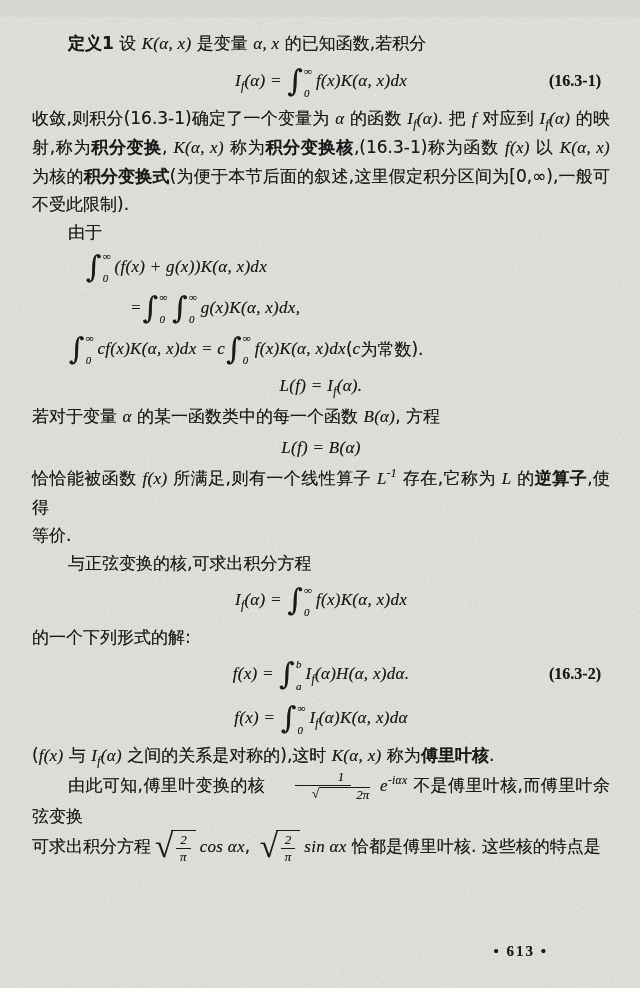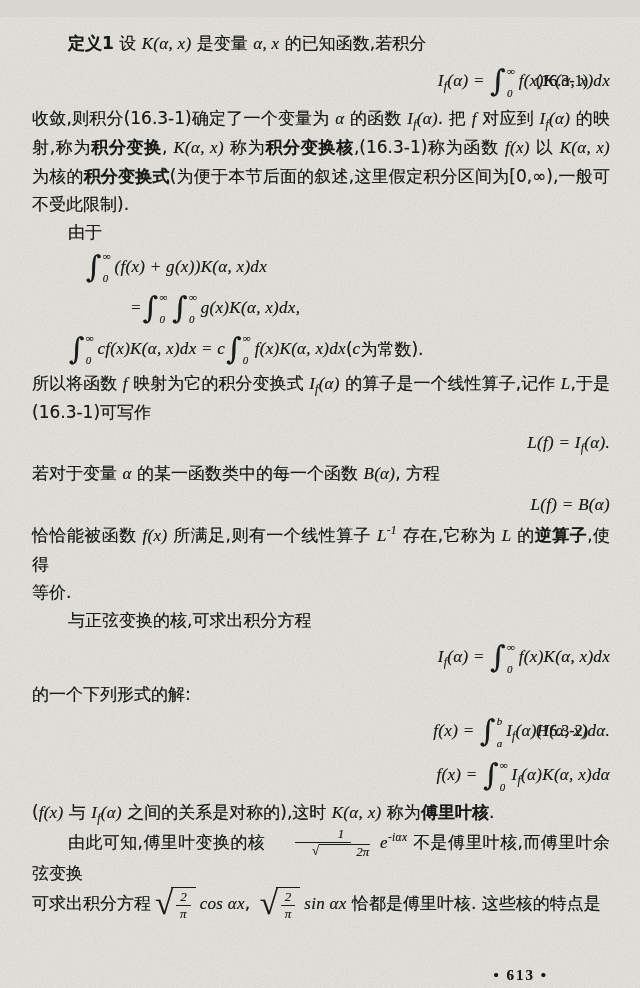--- a/index.html
+++ b/index.html
@@ -25,26 +25,26 @@
   p.para{margin:0;text-align:justify;}
   p.ind{text-indent:36px;}
   .tx{}
   .b{font-weight:bold;}
   .mt{font-family:"Liberation Serif",serif;font-style:italic;letter-spacing:.3px;white-space:nowrap;}
   .mt sup,.mt sub{font-size:68%;line-height:0;}
   .mt sup{vertical-align:super;}
   .mt sub{vertical-align:sub;}
 
   
-  .eq{position:relative;display:flex;justify-content:flex-end;align-items:center;height:42px;margin:2px 0;}
+  .eq{position:relative;display:flex;justify-content:center;align-items:center;height:42px;margin:2px 0;}
   .eq.simple{height:29px;}
   .eq .body{white-space:nowrap;}
   .eq-label{
-    position:absolute;right:22px;top:50%;transform:translateY(-50%);
-    font-family:"Liberation Serif",serif;font-weight:400;font-size:16px;font-style:normal;
+    position:absolute;right:9px;top:50%;transform:translateY(-50%);
+    font-family:"Liberation Serif",serif;font-weight:700;font-size:16px;font-style:normal;
   }
   .eqline{display:flex;align-items:center;height:41px;white-space:nowrap;}
   .eqline.off1{padding-left:53px;}
   .eqline.off2{padding-left:98px;}
   .eqline.off3{padding-left:36px;}
 
   
   .int{display:inline-flex;align-items:center;vertical-align:middle;margin:0 1px;font-style:normal;}
   .int-s{font-family:"DejaVu Serif",serif;font-size:30px;line-height:36px;font-style:normal;}
   .int-l{
@@ -70,21 +70,21 @@
   .rfrac .rad2{font-size:33px;line-height:33px;font-style:normal;}
   .rfrac .rb{
     display:inline-flex;flex-direction:column;align-items:center;
     border-top:1.5px solid var(--ink);font-size:13px;line-height:14px;
     padding:2px 5px 0;margin-left:-2px;
   }
   .rfrac .rb .fn{border-bottom:1.3px solid var(--ink);padding:0 4px 1px;}
   .rfrac .rb .fd2{padding-top:1px;}
 
   .pageno{
-    position:absolute;right:92px;bottom:16px;
+    position:absolute;right:92px;bottom:40px;
     font-family:"Liberation Serif",serif;font-weight:bold;
     font-size:15px;letter-spacing:2px;
   }
   .noise{position:absolute;inset:0;pointer-events:none;opacity:.55;}
 </style>
 </head>
 <body>
 
 <div class="page">
 
@@ -148,21 +148,20 @@
           <span>∞</span>
           <span>0</span>
         </span>
       </span>
       <span class="mt">f(x)K(α, x)dx</span>
       <span class="tx"> (</span>
       <span class="mt">c</span>
       <span class="tx"> 为常数).</span>
     </div>
 
-  <p class="para"><span class="tx">所以将函数 </span><span class="mt">f</span><span class="tx"> 映射为它的积分变换式 </span><span class="mt">I<sub>f</sub>(α)</span><span class="tx"> 的算子是一个线性算子,记作 </span><span class="mt">L</span><span class="tx">,于是(16.3-1)可写作</span></p>
 
   <div class="eq simple">
     <span class="body"><span class="mt">L(f) = I<sub>f</sub>(α).</span></span>
   </div>
 
   <p class="para"><span class="tx">若对于变量 </span><span class="mt">α</span><span class="tx"> 的某一函数类中的每一个函数 </span><span class="mt">B(α)</span><span class="tx">, 方程</span></p>
 
   <div class="eq simple">
     <span class="body"><span class="mt">L(f) = B(α)</span></span>
   </div>

